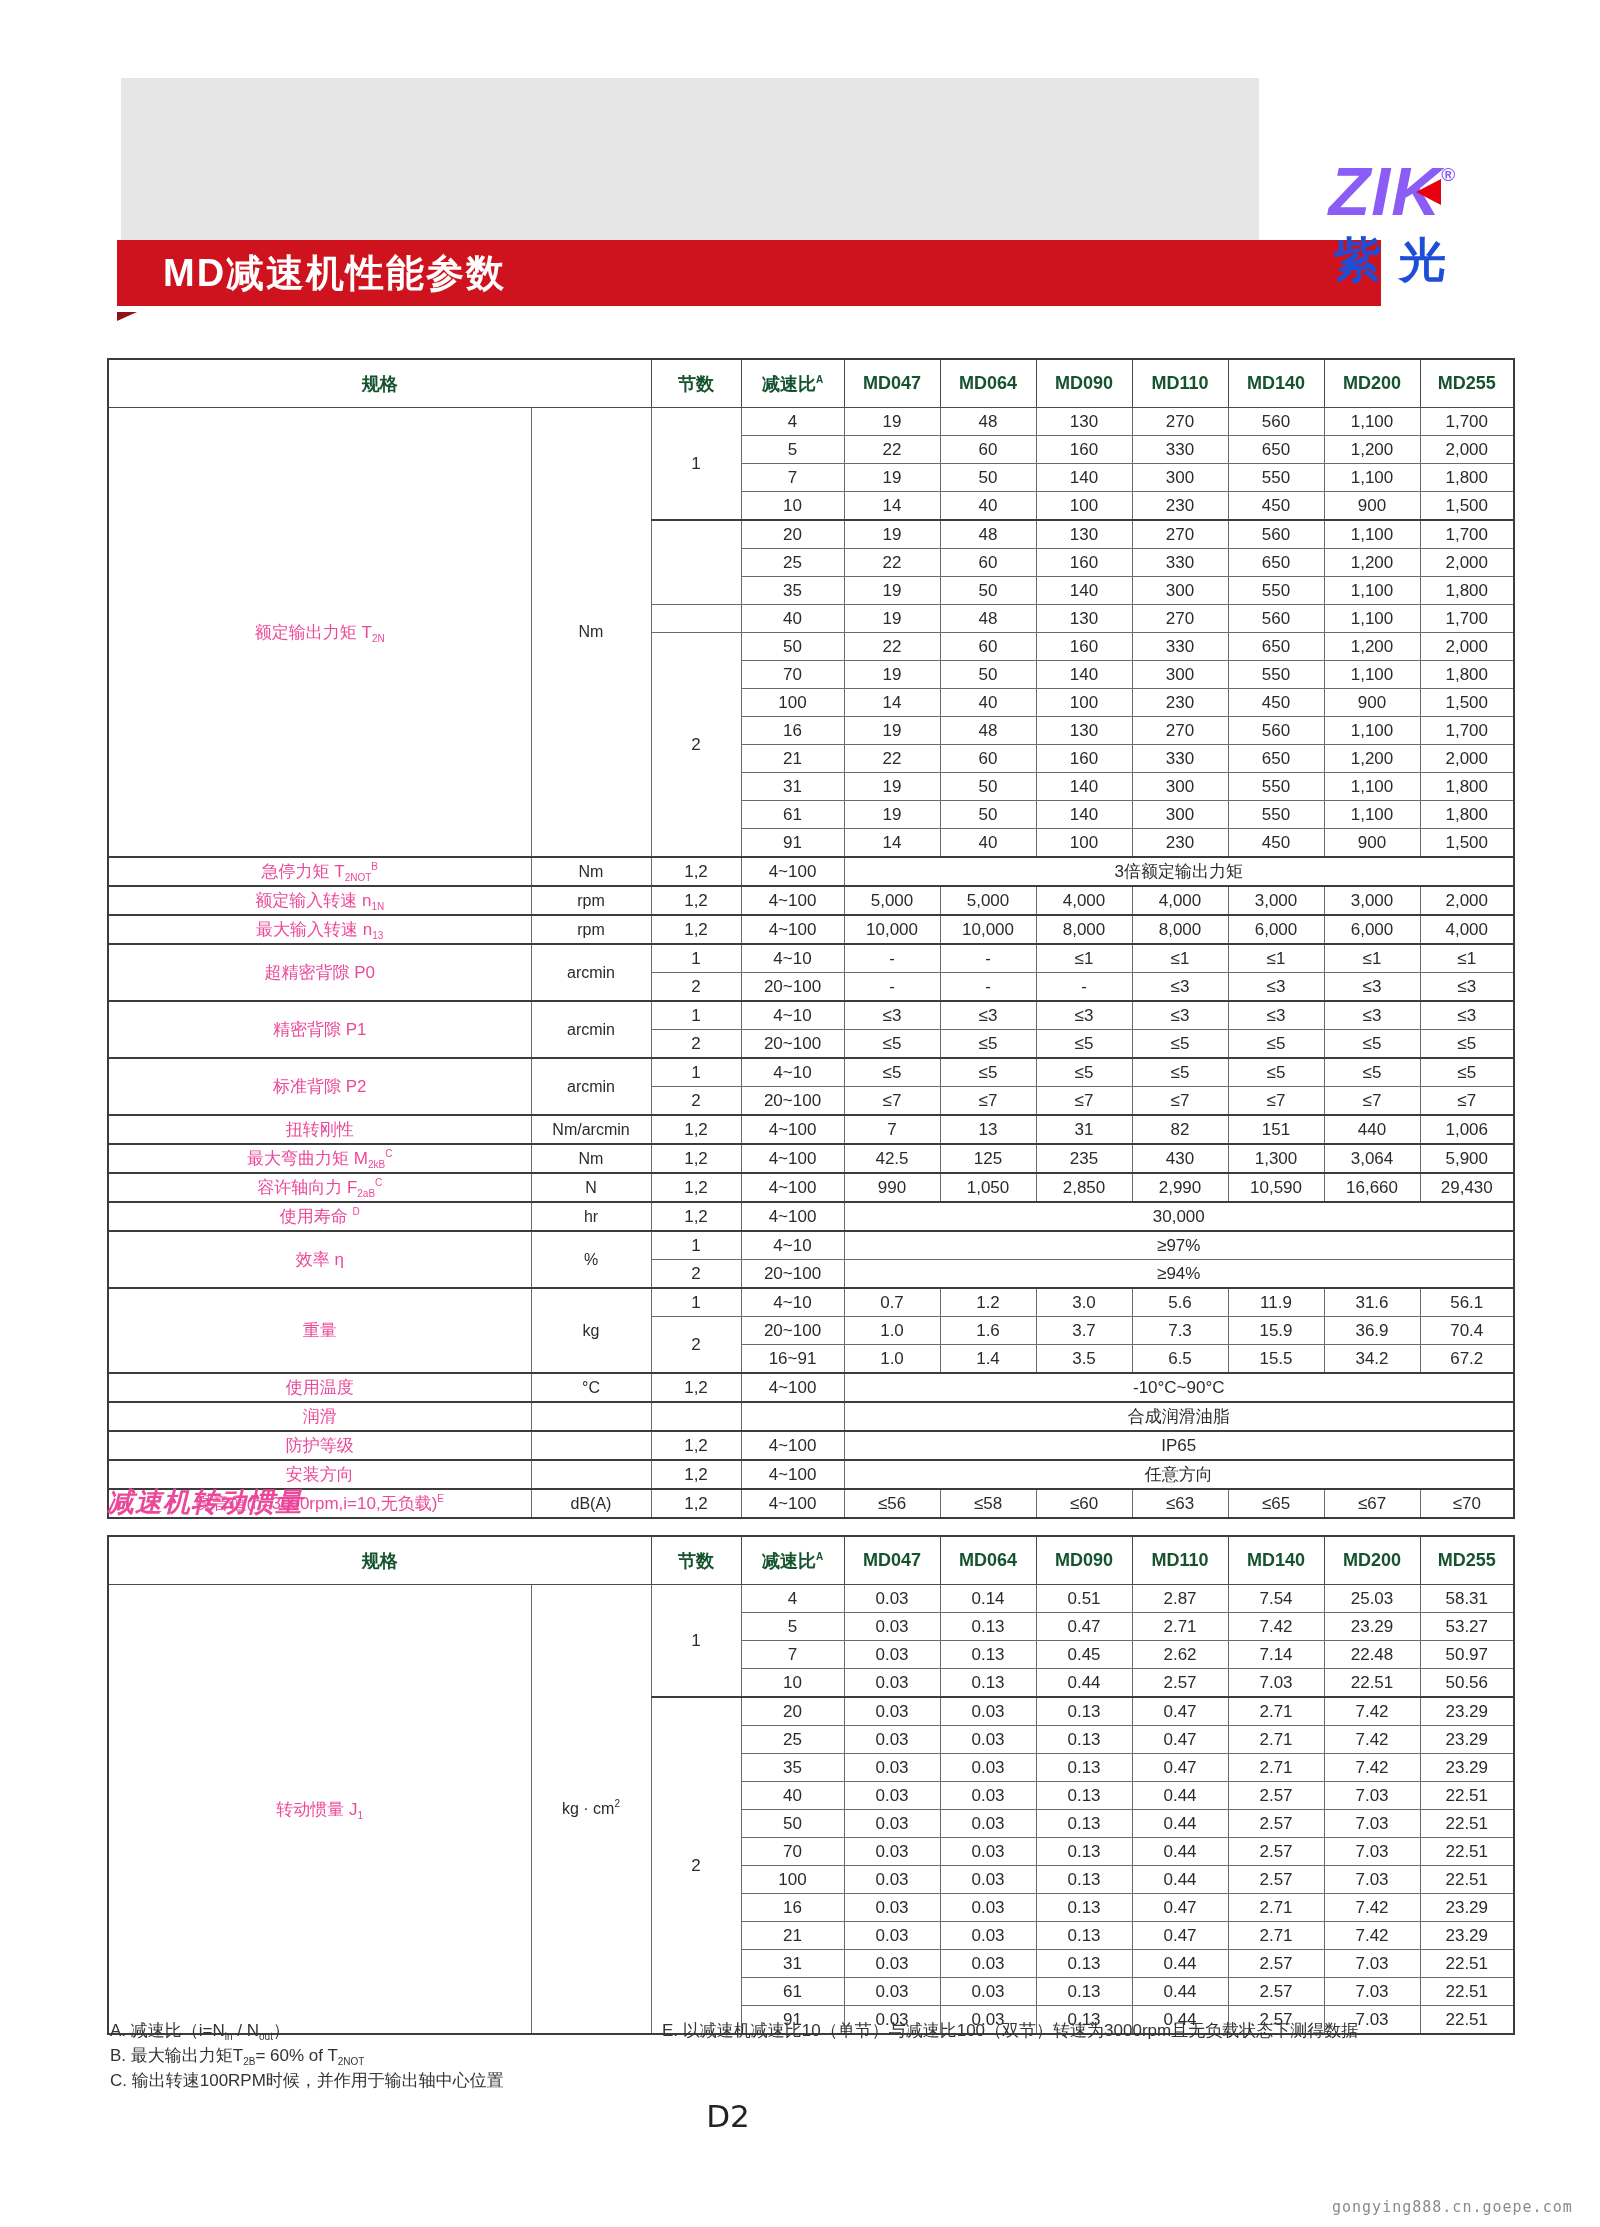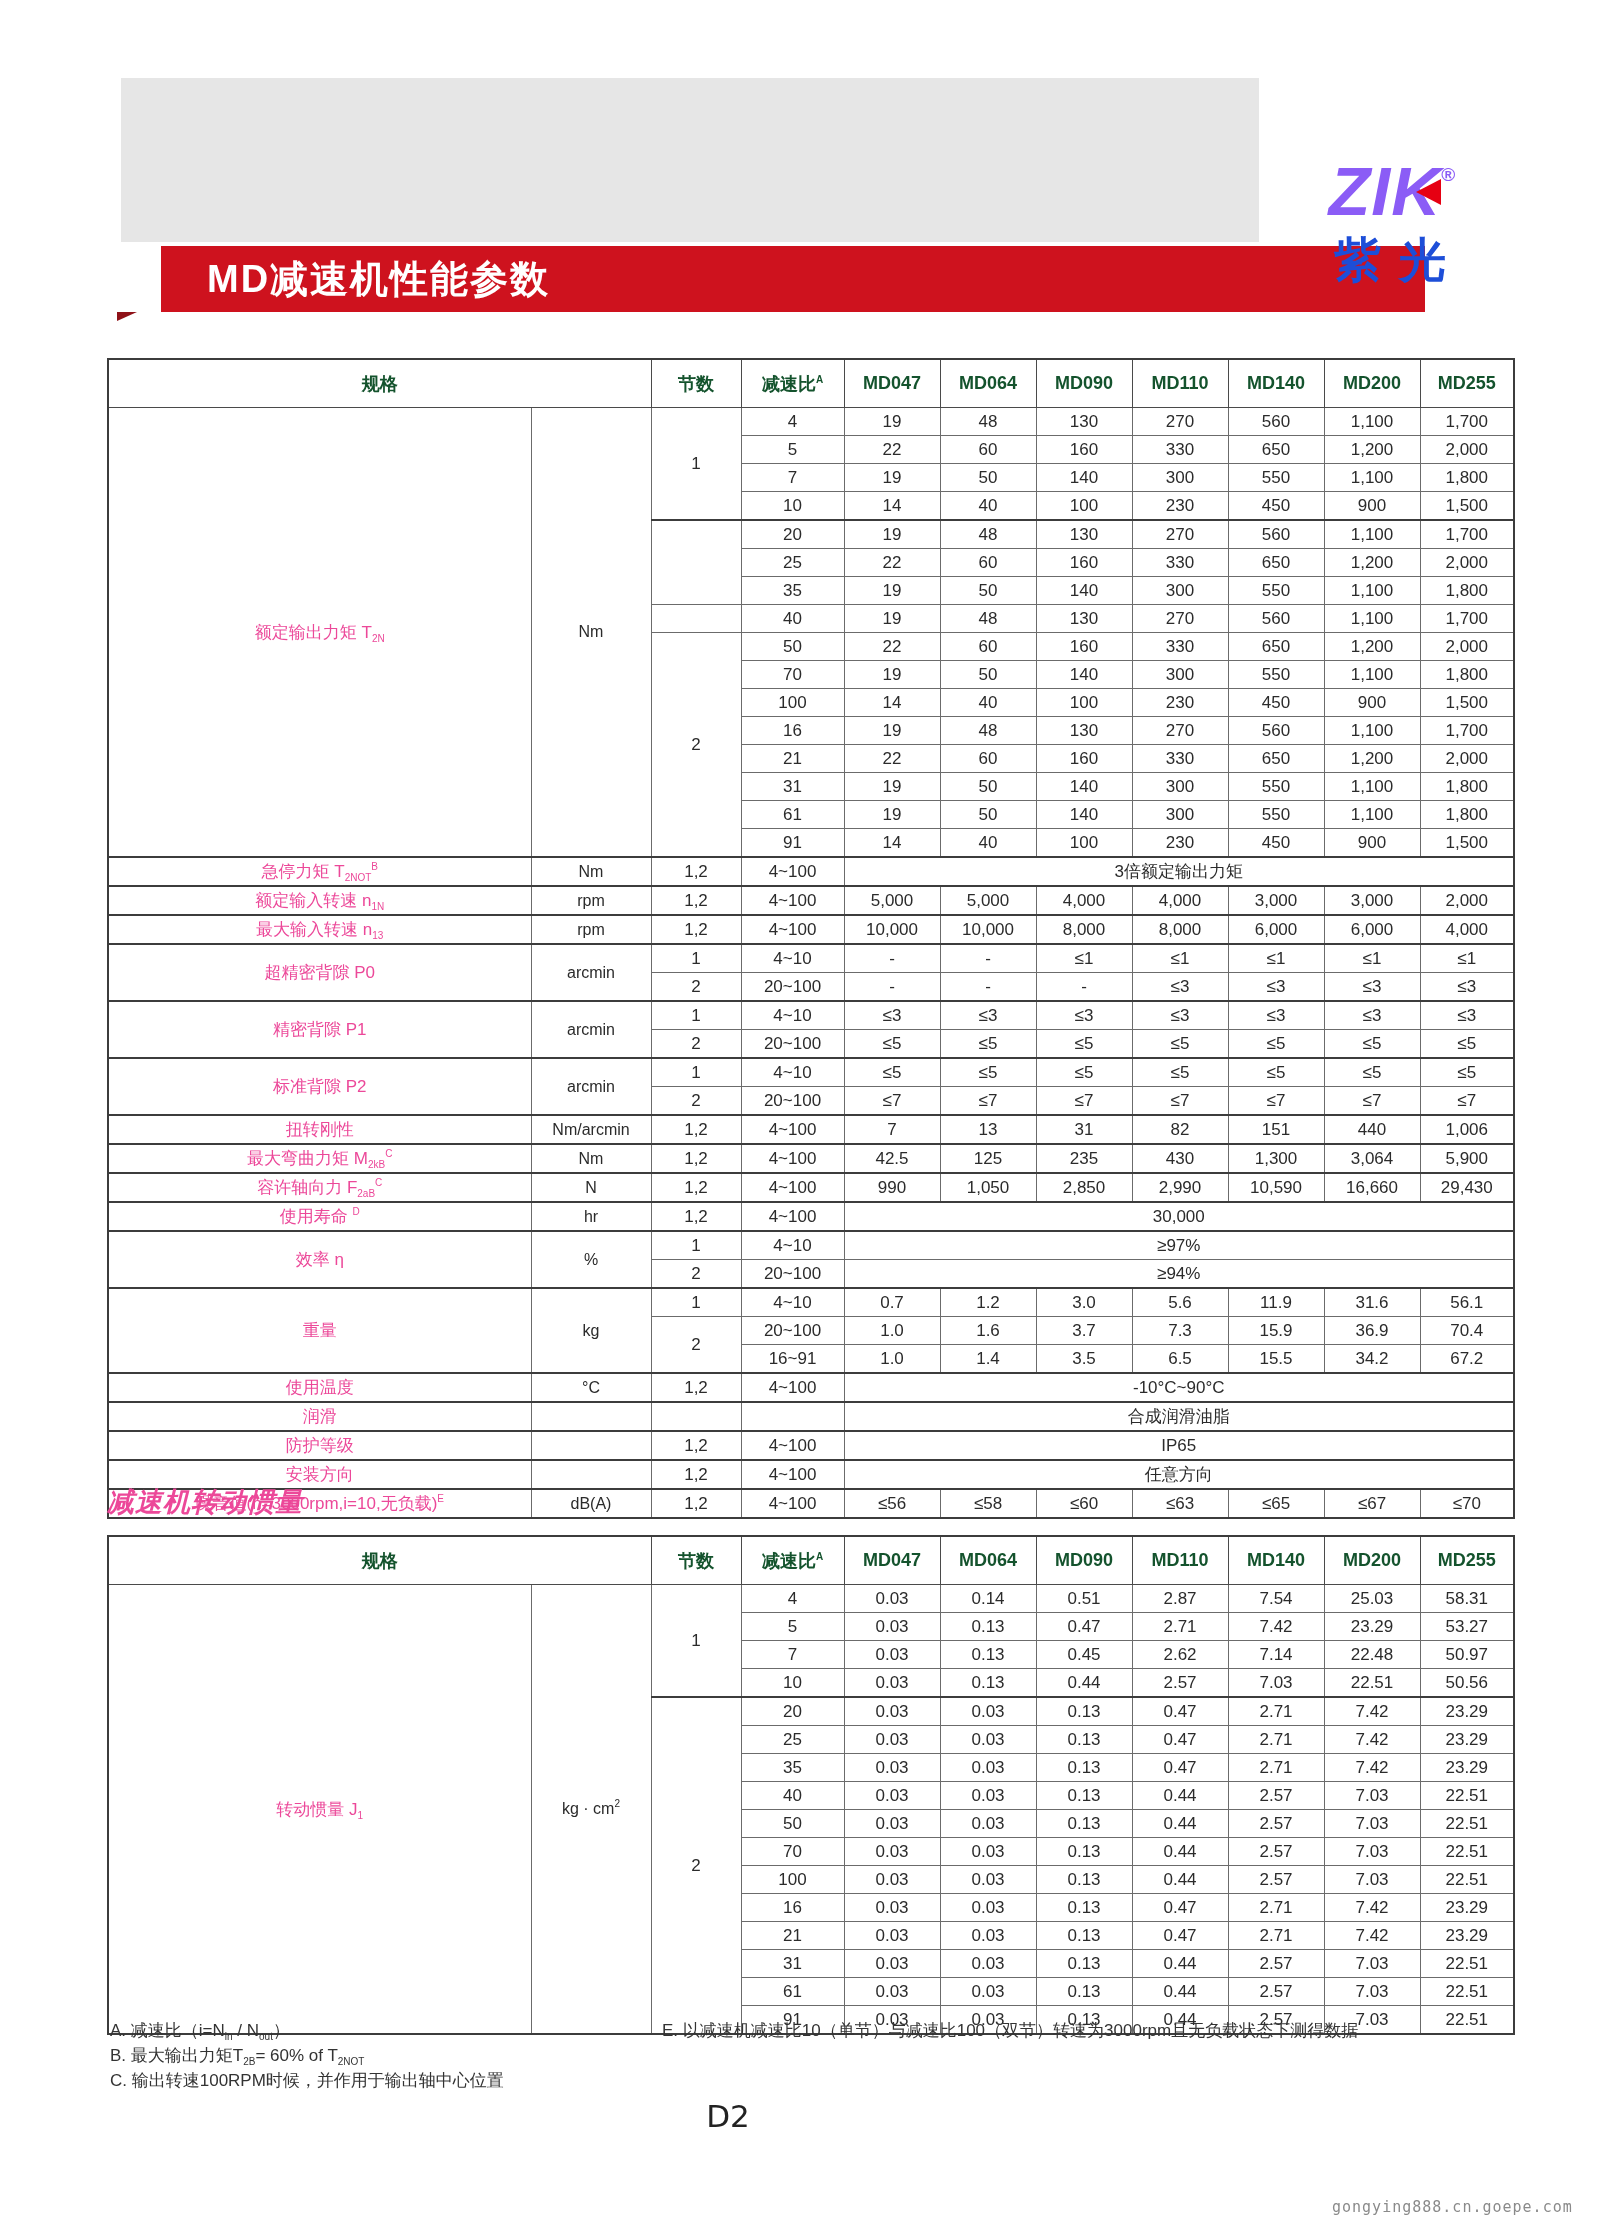--- a/index.html
+++ b/index.html
@@ -3,21 +3,21 @@
 <meta charset="utf-8">
 <style>
   html,body{margin:0;padding:0;}
   body{
     width:1600px;height:2227px;position:relative;background:#ffffff;
     font-family:"Liberation Sans","DejaVu Sans",sans-serif;color:#222;
     overflow:hidden;
   }
   
   .graybox{position:absolute;left:121px;top:78px;width:1138px;height:164px;background:#e6e6e6;}
-  .banner{position:absolute;left:117px;top:246px;width:1264px;height:66px;background:#ce121e;margin-left:44px;}
+  .banner{position:absolute;left:117px;top:240px;width:1264px;height:66px;background:#ce121e;}
   .banner-title{color:#ffffff;font-size:38px;font-weight:bold;line-height:66px;padding-left:46px;letter-spacing:2px;}
   .fold{position:absolute;left:117px;top:312px;width:0;height:0;
         border-top:9px solid #8f1218;border-right:20px solid transparent;}
   
   .logo{position:absolute;left:1278px;top:156px;width:228px;text-align:center;}
   .logo-zik{position:relative;display:inline-block;color:#8b5cf6;font-size:68px;line-height:1.05;
             font-weight:bold;font-style:italic;letter-spacing:1px;}
   .logo-reg{font-size:19px;font-style:normal;vertical-align:34px;letter-spacing:0;}
   .logo-tri{position:absolute;right:14px;top:23px;width:0;height:0;
             border-right:25px solid #e60012;border-top:13px solid transparent;border-bottom:13px solid transparent;}

